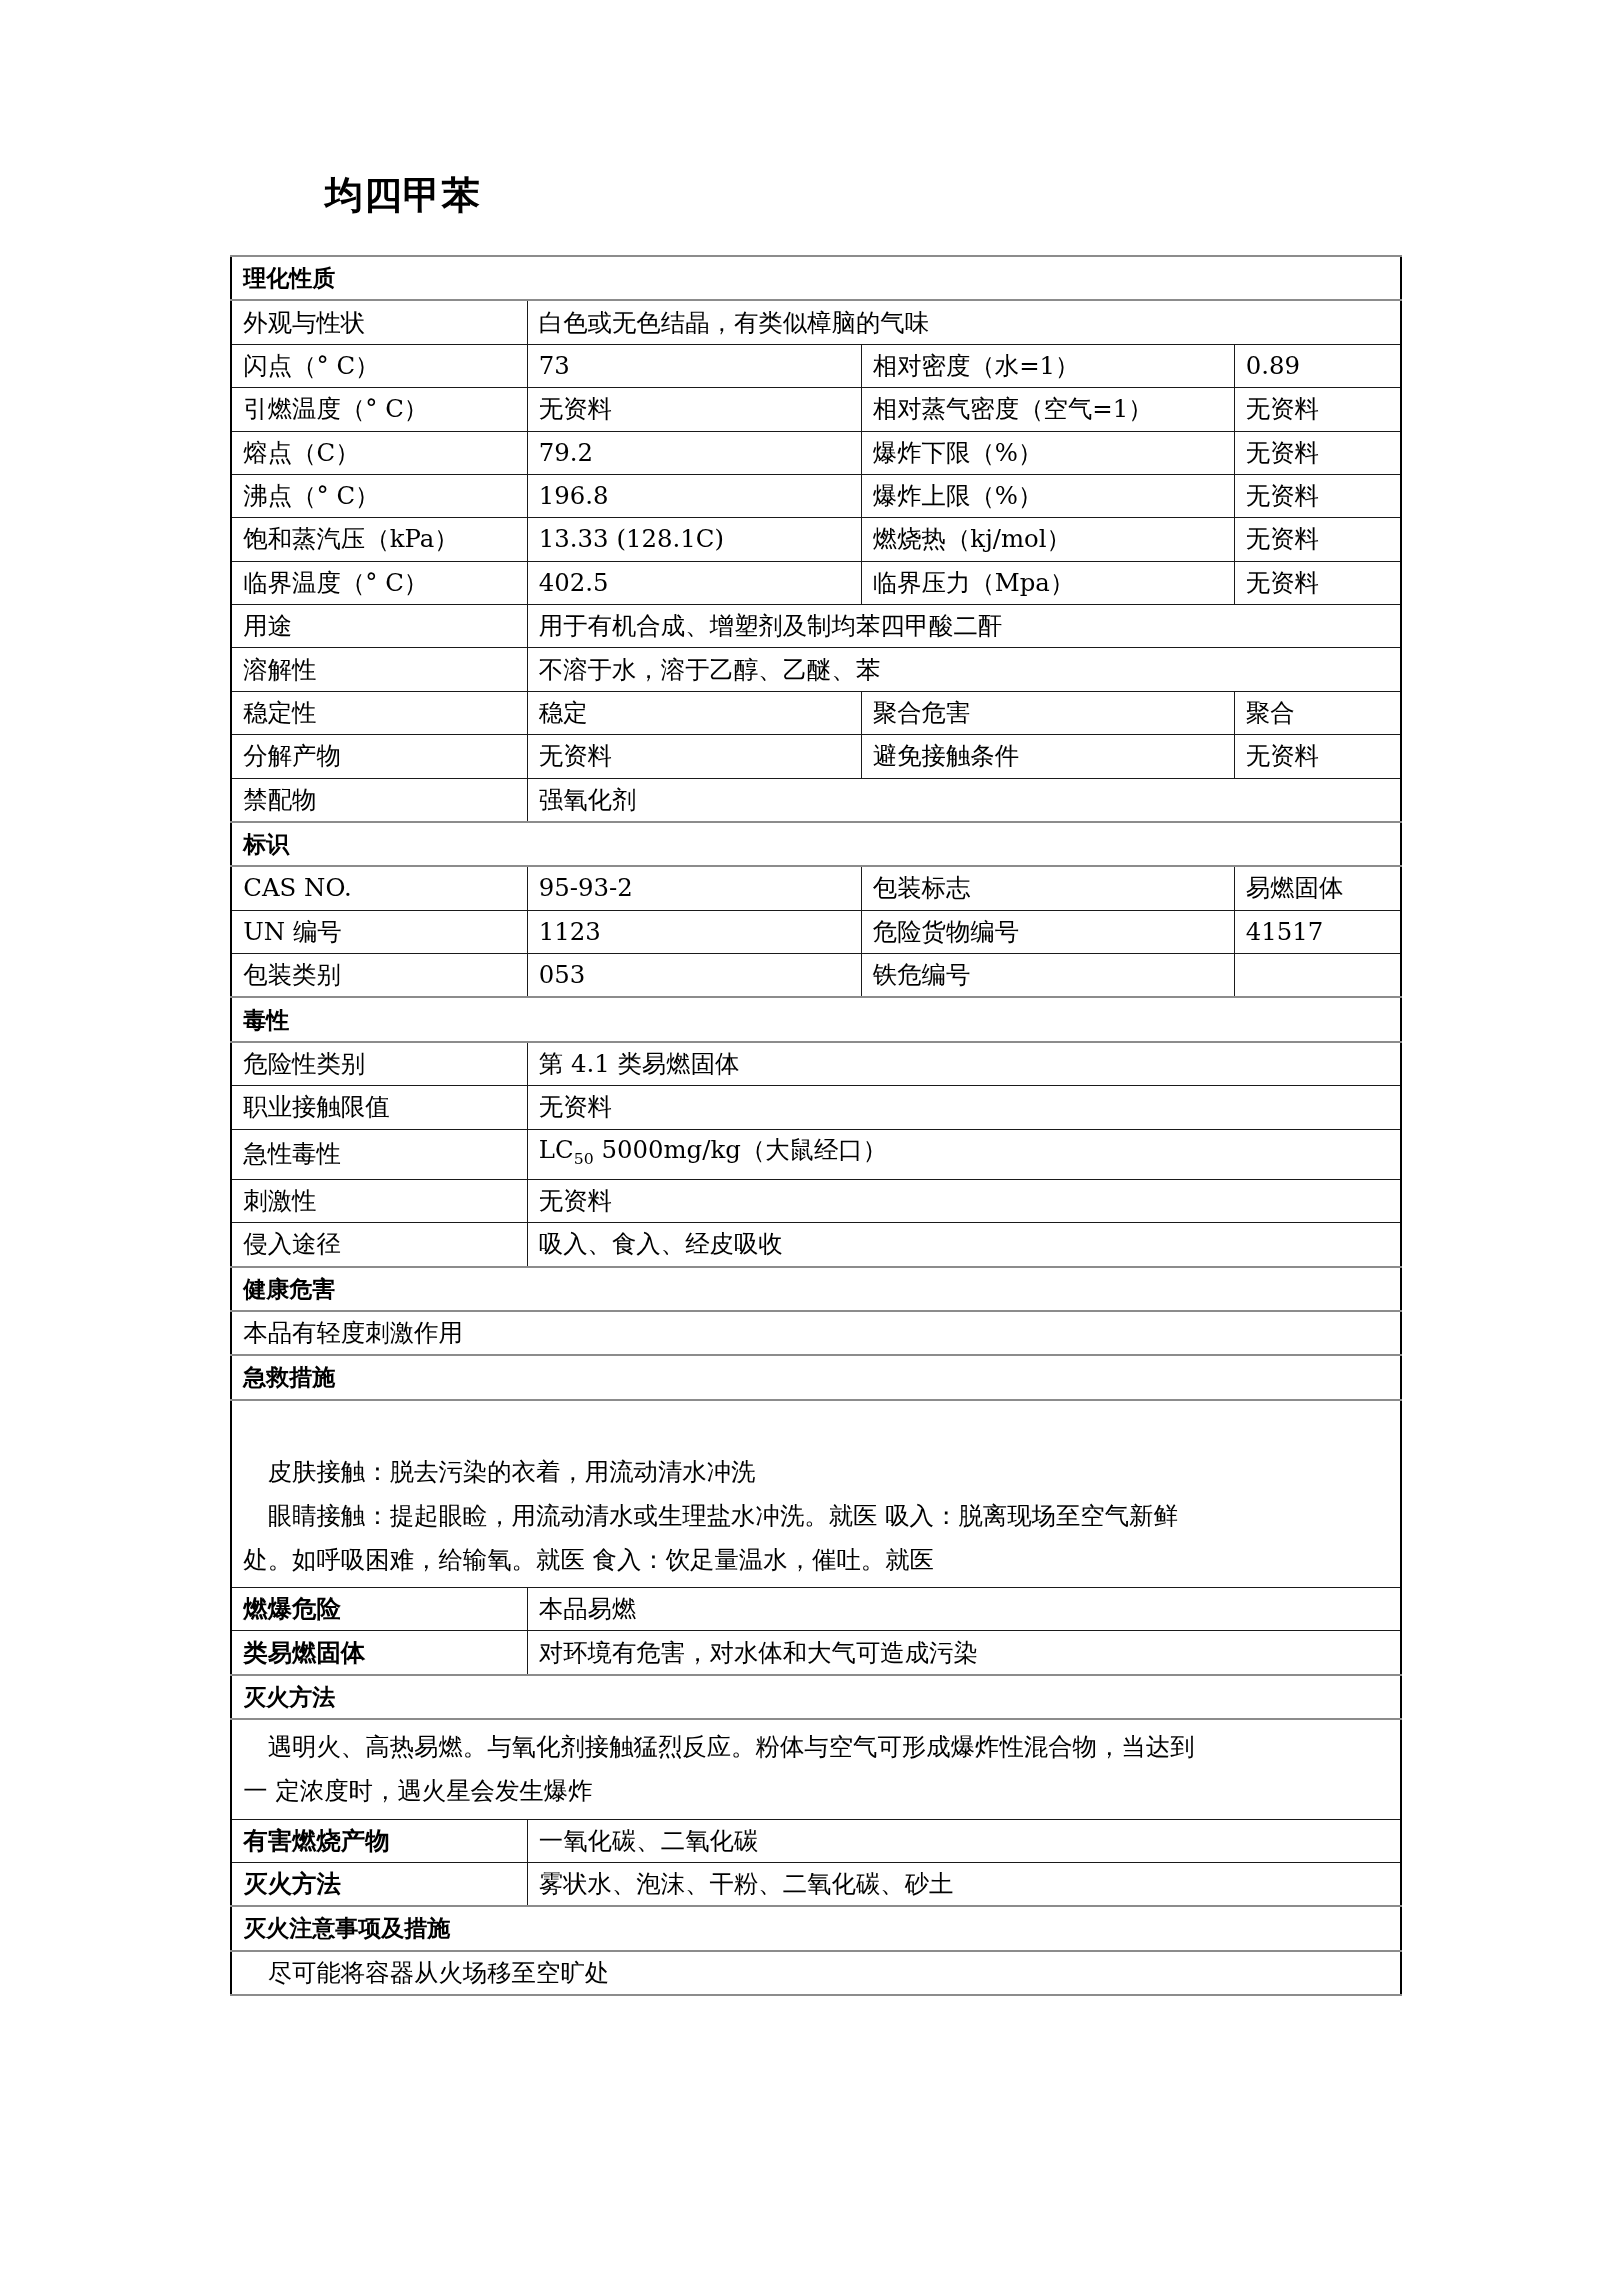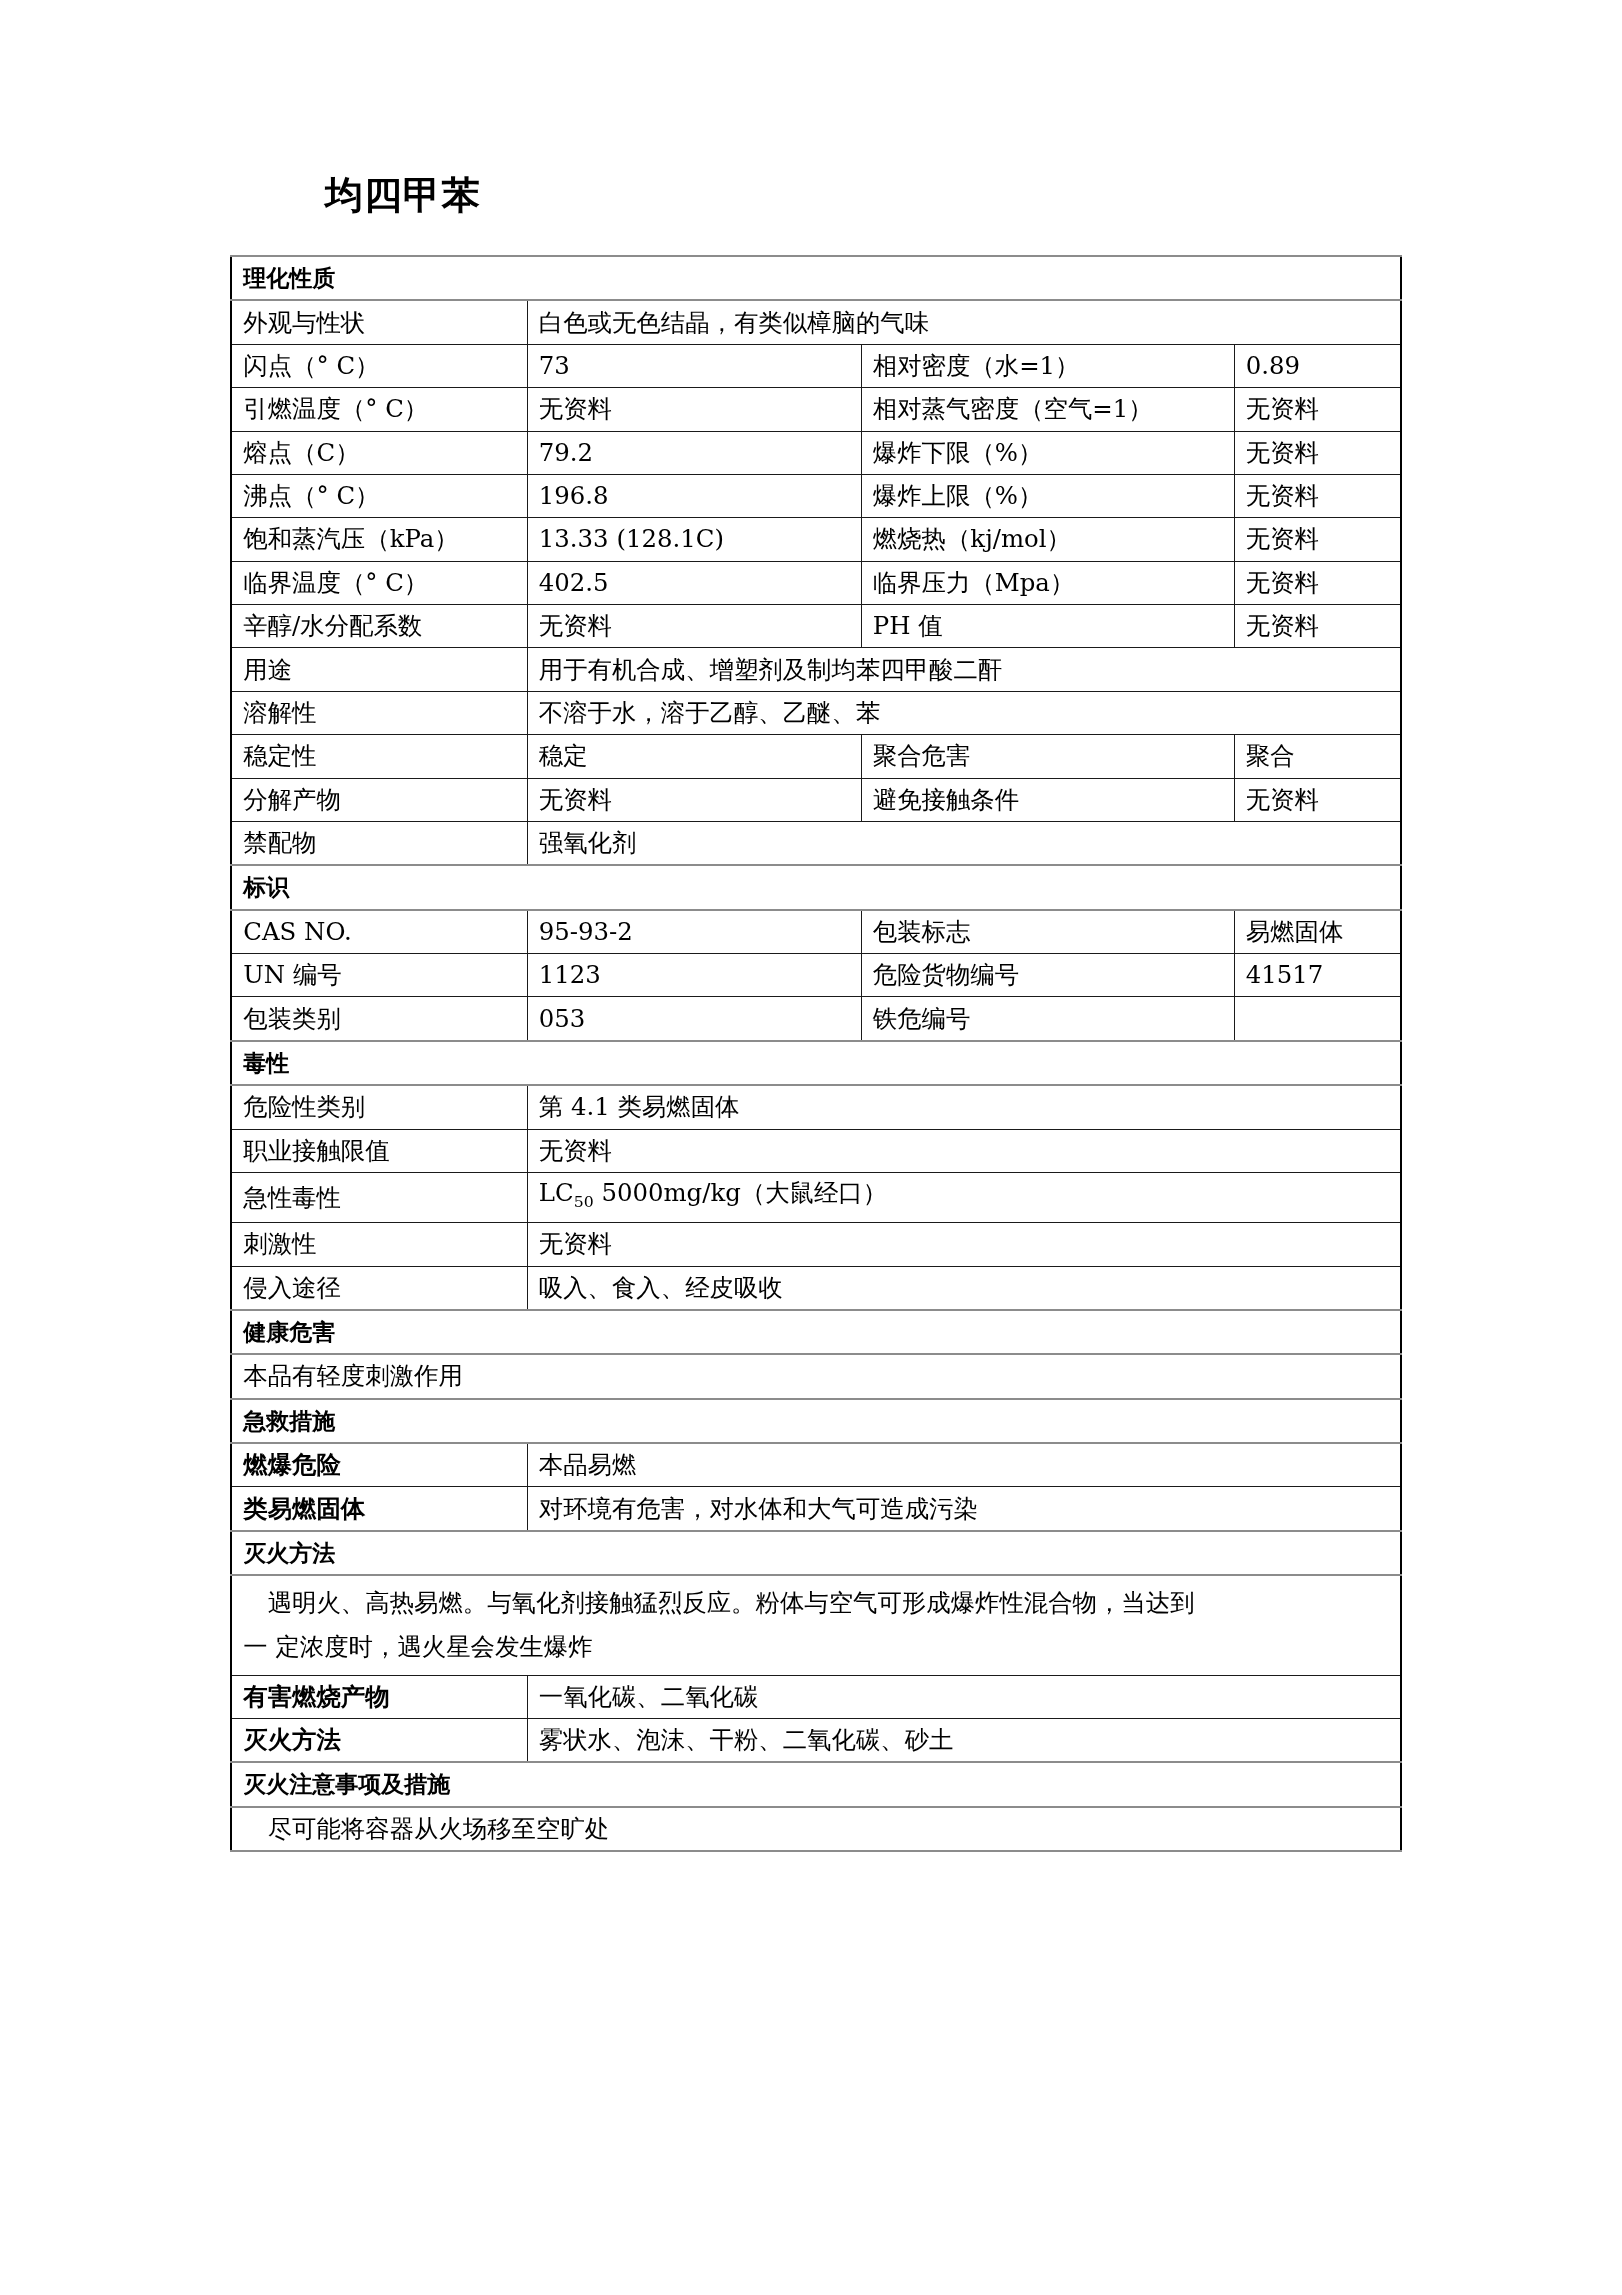--- a/index.html
+++ b/index.html
@@ -116,26 +116,20 @@
           <td>燃烧热（kj/mol）</td>
           <td>无资料</td>
         </tr>
         <tr>
           <td>临界温度（° C）</td>
           <td>402.5</td>
           <td>临界压力（Mpa）</td>
           <td>无资料</td>
         </tr>
         <tr>
-          <td>辛醇/水分配系数</td>
-          <td>无资料</td>
-          <td>PH 值</td>
-          <td>无资料</td>
-        </tr>
-        <tr>
           <td>用途</td>
           <td colspan="3">用于有机合成、增塑剂及制均苯四甲酸二酐</td>
         </tr>
         <tr>
           <td>溶解性</td>
           <td colspan="3">不溶于水，溶于乙醇、乙醚、苯</td>
         </tr>
         <tr>
           <td>稳定性</td>
           <td>稳定</td>
@@ -199,20 +193,28 @@
         <tr class="secrow">
           <td colspan="4">健康危害</td>
         </tr>
         <tr>
           <td colspan="4">本品有轻度刺激作用</td>
         </tr>
         <tr class="secrow">
           <td colspan="4">急救措施</td>
         </tr>
         <tr>
+          <td class="block" colspan="4">
+            <div class="bline"></div>
+            <div class="bline">　皮肤接触：脱去污染的衣着，用流动清水冲洗</div>
+            <div class="bline">　眼睛接触：提起眼睑，用流动清水或生理盐水冲洗。就医 吸入：脱离现场至空气新鲜</div>
+            <div class="bline">处。如呼吸困难，给输氧。就医 食入：饮足量温水，催吐。就医</div>
+          </td>
+        </tr>
+        <tr>
           <td class="b">燃爆危险</td>
           <td colspan="3">本品易燃</td>
         </tr>
         <tr>
           <td class="b">类易燃固体</td>
           <td colspan="3">对环境有危害，对水体和大气可造成污染</td>
         </tr>
         <tr class="secrow">
           <td colspan="4">灭火方法</td>
         </tr>

